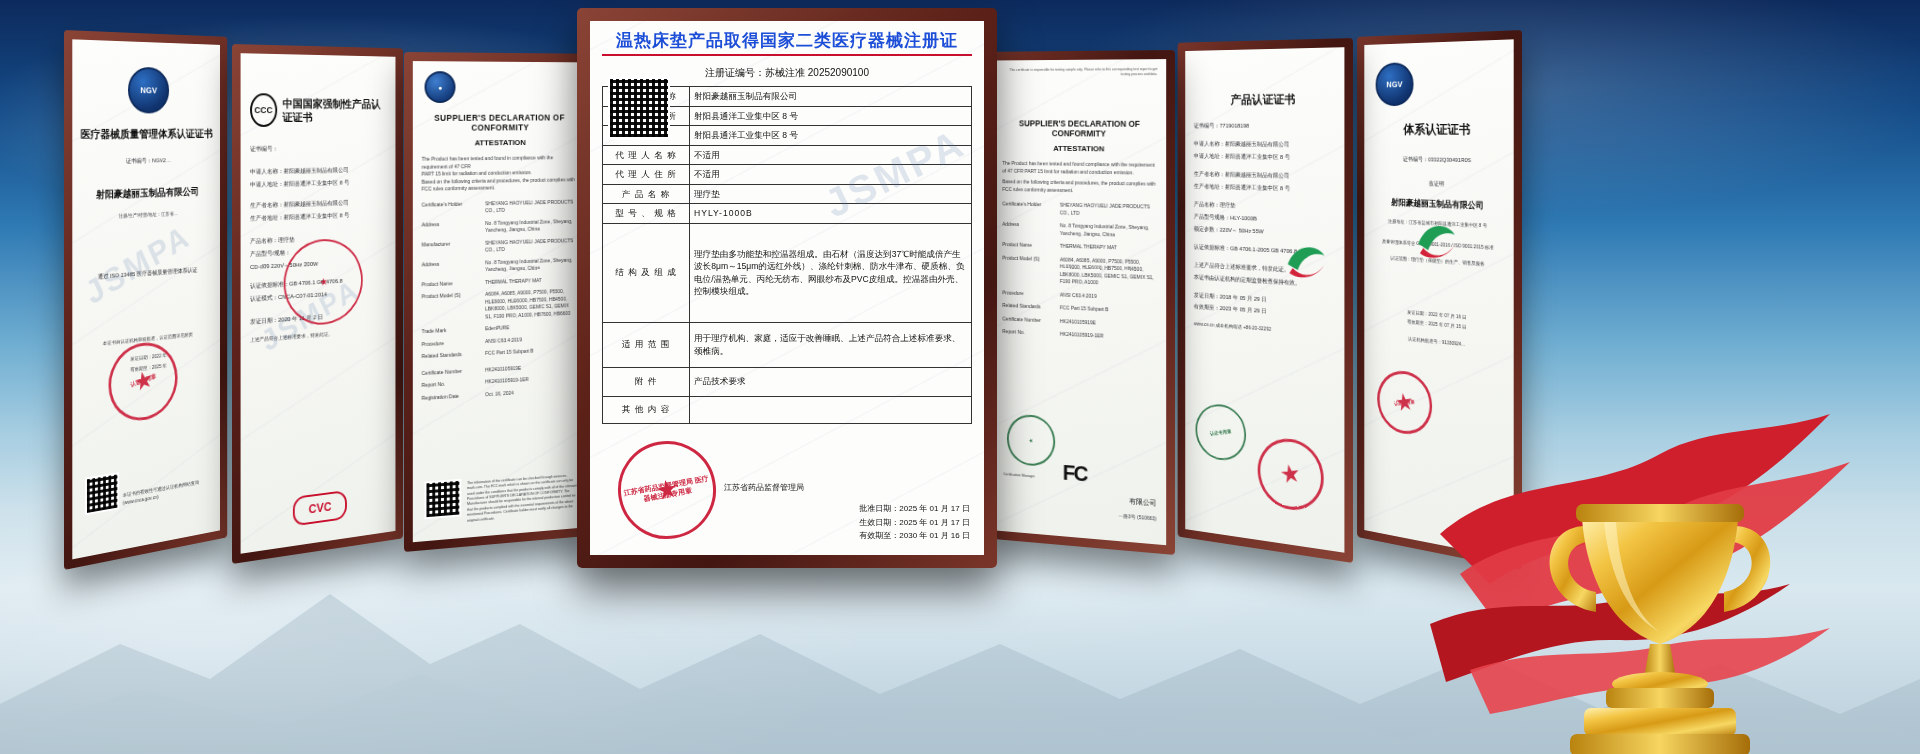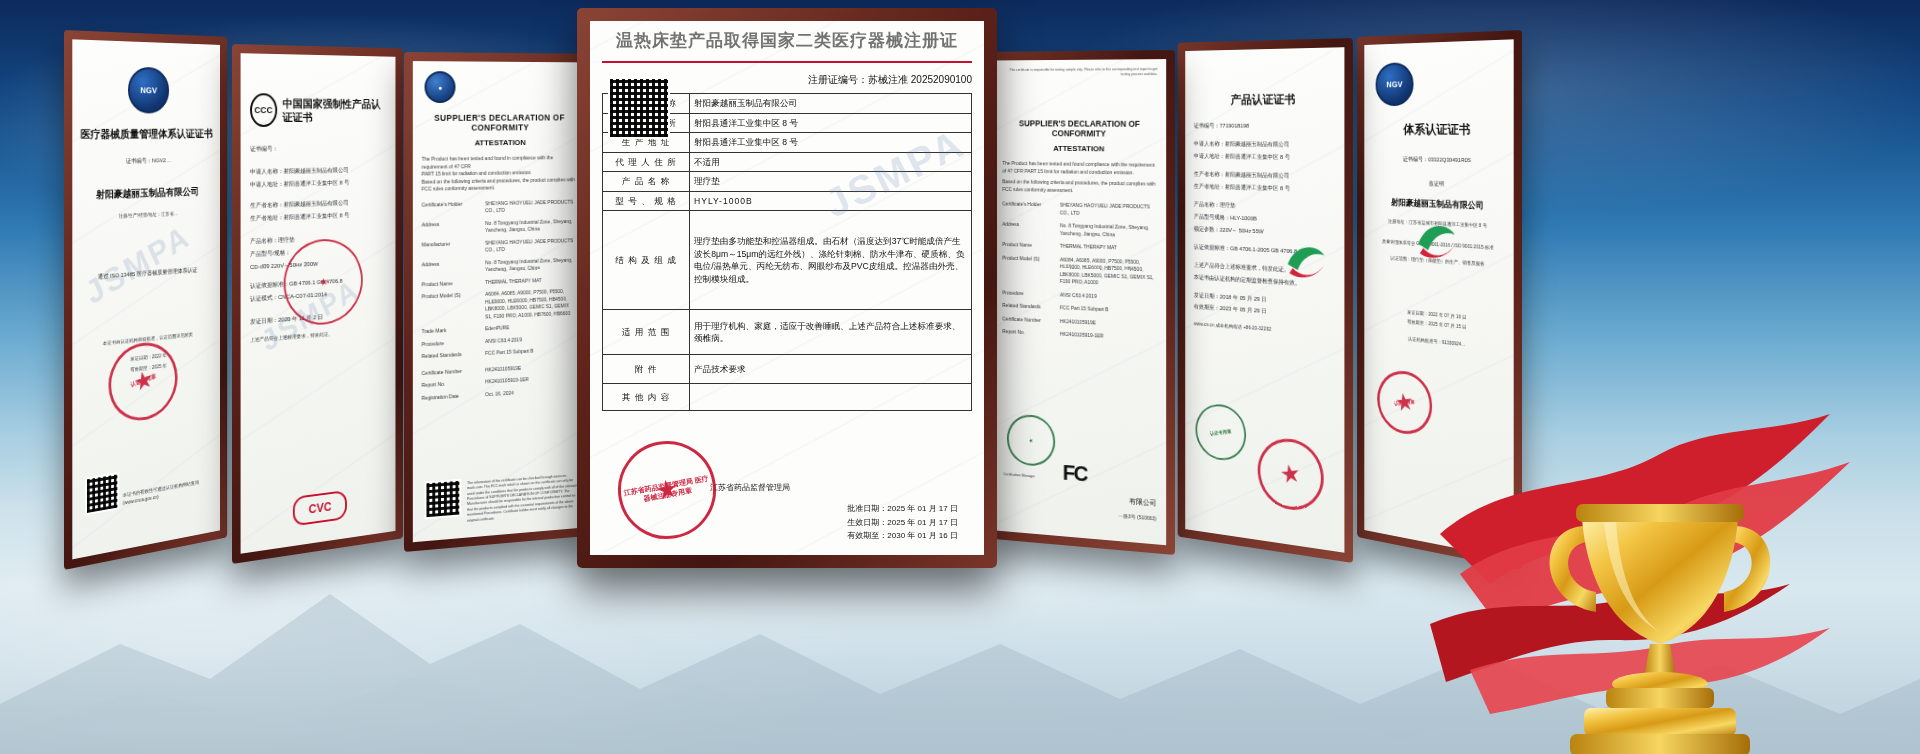--- a/index.html
+++ b/index.html
@@ -154,35 +154,35 @@
     width: 100%; height: 100%;
     background: #fdfdfb;
     box-sizing: border-box;
     padding: 10px 12px 8px 12px;
     overflow: hidden;
   }
   .main-head {
     text-align: center;
     font-size: 17px;
     font-weight: bold;
-    color: #737373;
+    color: #1d4ed8;
     letter-spacing: 1px;
     line-height: 1.2;
-    padding-bottom: 10px;
+    padding-bottom: 3px;
     border-bottom: 2px solid #c8102e;
   }
   .main-sub {
     text-align: center;
     font-size: 14.5px;
     font-weight: bold;
     color: #111;
     margin-top: 16px;
   }
   .main-regno {
-    text-align: right;
+    text-align: center;
     font-size: 10px;
     color: #111;
     margin-top: 10px;
     margin-bottom: 6px;
   }
   table.main-table {
     width: 100%;
     border-collapse: collapse;
     font-size: 8.6px;
     color: #111;
@@ -194,32 +194,32 @@
     vertical-align: middle;
     line-height: 1.45;
   }
   table.main-table td.k {
     width: 78px;
     text-align: center;
     letter-spacing: 1px;
   }
   .main-foot {
     position: absolute;
-    right: 26px;
+    right: 14px;
     bottom: 12px;
     font-size: 8px;
     color: #111;
     text-align: center;
     line-height: 1.7;
     margin-top: 48px;
   }
   .main-foot .fline { white-space: nowrap; }
   .main-agency {
     position: absolute;
-    left: 120px; bottom: 62px;
+    left: 134px; bottom: 62px;
     font-size: 8px;
     color: #111;
   }
   .main-qr {
     position: absolute;
     left: 18px; top: 56px;
     width: 58px; height: 58px;
   }
   .main-seal {
     position: absolute;
@@ -448,20 +448,24 @@
             <td class="k">注 册 人 名 称</td>
             <td>射阳豪越丽玉制品有限公司</td>
           </tr>
           <tr>
             <td class="k">注 册 人 住 所</td>
             <td>射阳县通洋工业集中区 8 号</td>
           </tr>
           <tr>
             <td class="k">生 产 地 址</td>
             <td>射阳县通洋工业集中区 8 号</td>
+          </tr>
+          <tr>
+            <td class="k">代 理 人 名 称</td>
+            <td>不适用</td>
           </tr>
           <tr>
             <td class="k">代 理 人 住 所</td>
             <td>不适用</td>
           </tr>
           <tr>
             <td class="k">产 品 名 称</td>
             <td>理疗垫</td>
           </tr>
           <tr>

